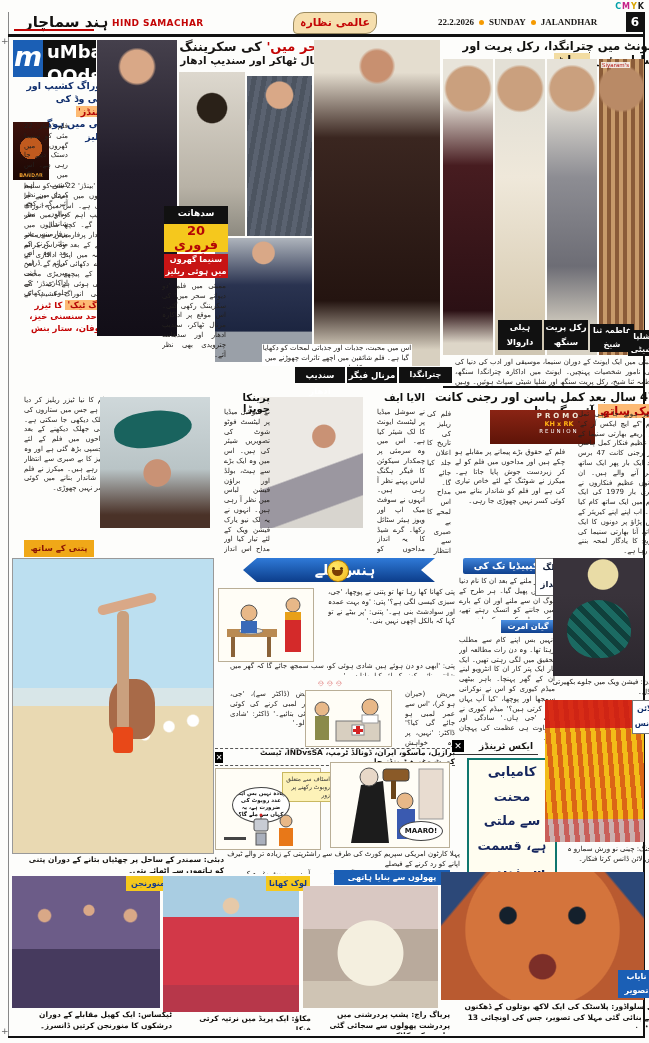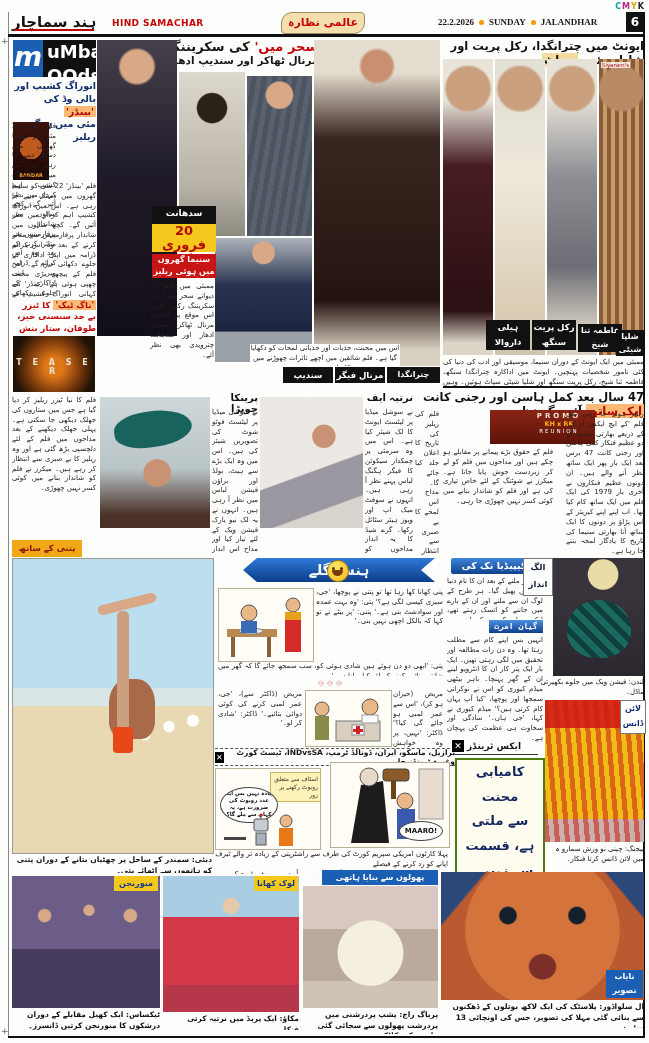--- a/index.html
+++ b/index.html
@@ -1,19 +1,19 @@
 <!DOCTYPE html>
 <html><head>
 <meta charset="utf-8">
 <style>
   html,body{margin:0;padding:0;background:#f2f1ee;}
   #page{position:relative;width:649px;height:1043px;background:#fdfdfb;overflow:hidden;
         font-family:"DejaVu Sans",sans-serif;color:#171513;}
   .abs{position:absolute;}
-  .rtl{direction:rtl;unicode-bidi:embed;}
+  .rtl{direction:rtl;unicode-bidi:embed;margin-left:12px;}
   .just{text-align:justify;overflow:hidden;}
   .bold{font-weight:bold;}
   .clip{overflow:hidden;}
 
   
   .hline{background:#111;}
   .vline{background:#888;}
   .cropmark{color:#666;font-size:9px;}
 
   
@@ -115,28 +115,28 @@
   .laugh-emoji:after{content:"";position:absolute;left:4px;top:9px;width:11px;height:6px;
       border-radius:0 0 10px 10px;background:#7a3c04;}
 
   .sep-orn{color:#c81414;font-size:10px;text-align:center;letter-spacing:4px;}
 
   .cartoon{background:#fffdf6;border:1px solid #b9ae96;}
   .note-yel{background:#fdf2b8;border:1px solid #c9b860;font-size:6px;line-height:1.35;padding:2px;color:#333;}
   .bubble{background:#fff;border:1px solid #444;border-radius:50%;font-size:7px;font-weight:bold;
       text-align:center;color:#111;}
 
-  .quote-box{border:2px solid #4d7c0f;background:#fffdf0;color:#16265e;
+  .quote-box{border:2px solid #0f766e;background:#fffdf0;color:#16265e;
       font-size:13px;font-weight:bold;text-align:center;line-height:1.9;}
   .quote-box .ul{border-bottom:2px solid #c81414;}
 
   .blue-head{background:linear-gradient(180deg,#3f85dc,#10418e);color:#fff;font-weight:bold;
       font-size:9.5px;text-align:center;line-height:16px;border-radius:2px;}
   .pill{background:linear-gradient(180deg,#4b90e2,#0f3f8c);color:#fff;font-size:8px;font-weight:bold;
-      text-align:center;border-radius:0;line-height:13px;font-family:Liberation Mono, monospace;}
+      text-align:center;border-radius:0;line-height:13px;}
 
   .xbox{background:#000;color:#fff;font-weight:bold;text-align:center;}
 
   .headline{font-weight:bold;color:#10100e;}
   .red-txt{color:#c40606;}
   .blue-txt{color:#12306e;}
   svg{display:block;}
 </style>
 </head>
 <body>
@@ -178,23 +178,20 @@
     <div>مئی میں ہوگی ریلیز</div>
   </div>
   <div class="abs ph ph-poster" style="left:13px;top:122px;width:36px;height:58px;">
     <div style="position:absolute;bottom:2px;width:100%;text-align:center;color:#f0a030;font-size:5px;font-weight:bold;">BANDAR</div>
   </div>
   <div class="abs rtl just body-xs clip" style="left:12px;top:122px;width:84px;height:176px;padding-right:40px;box-sizing:border-box;">فلم 'بینڈز' 22 مئی کو سنیما گھروں میں دستک دینے جا رہی ہے۔ اس میں انوراگ کشیپ اہم کردار میں نظر آئیں گے۔ کچھ سالوں میں شاندار پرفارمینس سے متاثر کرنے کے بعد وہ اس کرائم ڈرامہ میں اپنی اداکاری کے جلوے دکھائی دیں گے۔ اس فلم کے پیچھے بڑی محنت چھپی ہوئی ہے۔ 'بینڈز' کی کہانی انوراگ کشیپ کے کردار کے گرد گھومتی ہے جو اپنے کام سے بے حد پیار کرتا ہے۔</div>
   <div class="abs rtl just body-xs clip" style="left:12px;top:182px;width:84px;height:116px;">فلم 'بینڈز' 22 مئی کو سنیما گھروں میں دستک دینے جا رہی ہے۔ اس میں انوراگ کشیپ اہم کردار میں نظر آئیں گے۔ کچھ سالوں میں شاندار پرفارمینس سے متاثر کرنے کے بعد وہ اس کرائم ڈرامہ میں اپنی اداکاری کے جلوے دکھائی دیں گے۔ اس فلم کے پیچھے بڑی محنت چھپی ہوئی ہے۔ 'بینڈز' کی کہانی انوراگ کشیپ کے کردار کے گرد گھومتی ہے جو اپنے کام سے بے حد پیار کرتا ہے۔</div>
   <div class="abs rtl red-txt bold clip" style="left:12px;top:300px;width:84px;height:34px;font-size:8.5px;line-height:1.35;">
     <span class="hl-yellow">'ناگ ٹیک'</span><span> کا ٹیزر بے حد سنسنی خیز، طوفان، ستار بنش کا اوتار دیکھ دنگ رہ جائیں گے</span>
   </div>
-  <div class="abs ph ph-teaser" style="left:13px;top:336px;width:82px;height:56px;">
-    <div class="teaser-word" style="margin-top:22px;">T E A S E R</div>
-  </div>
   <div class="abs rtl just body-xs clip" style="left:12px;top:396px;width:84px;height:148px;">فلم کا نیا ٹیزر ریلیز کر دیا گیا ہے جس میں ستاروں کی جھلک دیکھی جا سکتی ہے۔ پہلی جھلک دیکھنے کے بعد مداحوں میں فلم کے لئے دلچسپی بڑھ گئی ہے اور وہ ریلیز کا بے صبری سے انتظار کر رہے ہیں۔ میکرز نے فلم کو شاندار بنانے میں کوئی کسر نہیں چھوڑی۔</div>
 
   <div class="abs rtl" style="left:148px;top:39px;width:254px;text-align:center;">
     <div style="font-size:13px;font-weight:bold;">
       <span class="red-txt">'دو دیوانے سحر میں'</span><span> کی سکریننگ</span>
     </div>
     <div style="font-size:10.5px;font-weight:bold;">میں پہنچیں مرنال ٹھاکر اور سندیپ ادھار</div>
   </div>
 
   <div class="abs ph ph-malaika" style="left:97px;top:40px;width:80px;height:296px;"></div>
@@ -235,21 +232,21 @@
   </div>
   <div class="abs ph ph-promo" style="left:490px;top:410px;width:72px;height:34px;">
     <div style="color:#f0e8d8;font-size:7px;font-weight:bold;text-align:center;letter-spacing:3px;margin-top:2px;">PROMO</div>
     <div style="color:#ffb014;font-size:6.5px;font-weight:bold;text-align:center;">KH x RK</div>
     <div style="color:#fff;font-size:5.5px;text-align:center;letter-spacing:2px;">REUNION</div>
   </div>
   <div class="abs rtl just body-xs clip" style="left:566px;top:410px;width:78px;height:146px;">ریلیز ہونے جا رہی تمل فلم 'کے ایچ ایکس آر کے' کے ذریعے بھارتی سنیما کے دو عظیم فنکار کمل ہاسن اور رجنی کانت 47 برس بعد ایک بار پھر ایک ساتھ نظر آنے والے ہیں۔ ان دونوں عظیم فنکاروں نے آخری بار 1979 کی ایک فلم میں ایک ساتھ کام کیا تھا۔ اب اپنے اپنے کیریئر کے اس پڑاؤ پر دونوں کا ایک ساتھ آنا بھارتی سنیما کی تاریخ کا یادگار لمحہ بننے جا رہا ہے۔</div>
   <div class="abs rtl just body-xs clip" style="left:443px;top:448px;width:110px;height:108px;">فلم کے حقوق بڑے پیمانے پر مقابلے ہو چکے ہیں اور مداحوں میں فلم کو لے کر زبردست جوش پایا جاتا ہے۔ میکرز نے شوٹنگ کے لئے خاص تیاری کی ہے اور فلم کو شاندار بنانے میں کوئی کسر نہیں چھوڑی جا رہی۔</div>
   <div class="abs rtl just body-xs clip" style="left:415px;top:410px;width:24px;height:146px;">فلم کی ریلیز کی تاریخ کا اعلان جلد کیا جائے گا۔ مداح اس لمحے کا بے صبری سے انتظار کر رہے ہیں۔</div>
 
-  <div class="abs rtl headline" style="left:365px;top:392px;width:48px;font-size:10px;">نرتیہ ایف</div>
+  <div class="abs rtl headline" style="left:365px;top:392px;width:48px;font-size:10px;">الایا ایف</div>
   <div class="abs ph ph-alaya" style="left:260px;top:397px;width:103px;height:131px;"></div>
   <div class="abs rtl just body-xs clip" style="left:365px;top:408px;width:48px;height:146px;">نے سوشل میڈیا پر لیٹسٹ ایونٹ کا لک شیئر کیا ہے۔ اس میں وہ سرمئی پر چمکدار سیکوئن کا فیگر ہگنگ لباس پہنے نظر آ رہی ہیں۔ انہوں نے سوفٹ میک اپ اور ویوز ہیئر سٹائل رکھا۔ گرے شیڈ کا یہ انداز مداحوں کو خوب پسند آ رہا ہے۔</div>
 
   <div class="abs rtl headline" style="left:212px;top:392px;width:46px;font-size:10px;">پرینکا چوپڑا</div>
   <div class="abs ph ph-priyanka" style="left:100px;top:397px;width:110px;height:131px;">
     <div style="position:absolute;left:14px;top:14px;width:78px;height:36px;background:#19635e;border-radius:50% 60% 55% 50%;transform:rotate(-8deg);"></div>
   </div>
   <div class="abs rtl just body-xs clip" style="left:212px;top:408px;width:46px;height:146px;">نے سوشل میڈیا پر لیٹسٹ فوٹو شوٹ کی تصویریں شیئر کی ہیں۔ اس میں وہ ایک بڑے سے ہیٹ، بولڈ اور براؤن فیشن لباس میں نظر آ رہی ہیں۔ انہوں نے یہ لک نیو یارک فیشن ویک کے لئے تیار کیا اور مداح اس انداز کو خوب سراہ رہے ہیں۔</div>
 
   <div class="abs yellabel rtl" style="left:12px;top:540px;width:70px;height:17px;font-size:8.5px;line-height:17px;background:#f0a818;color:#8a1404;">پتنی کے ساتھ مستی</div>

